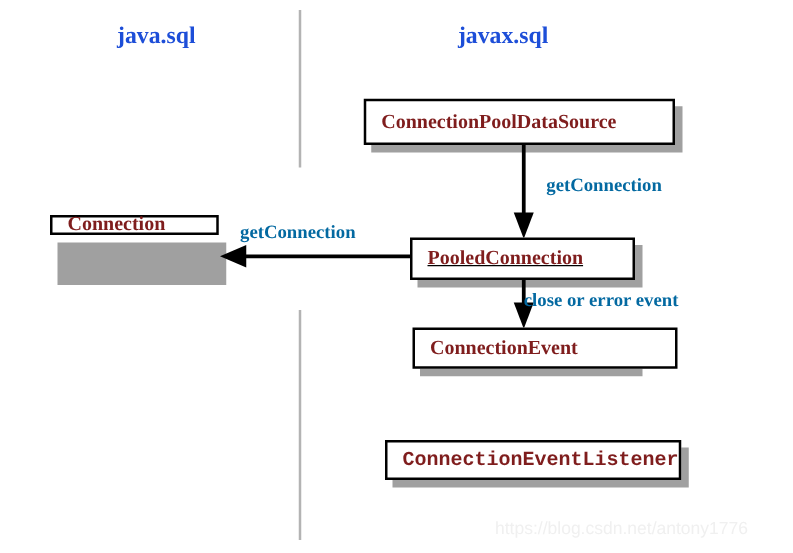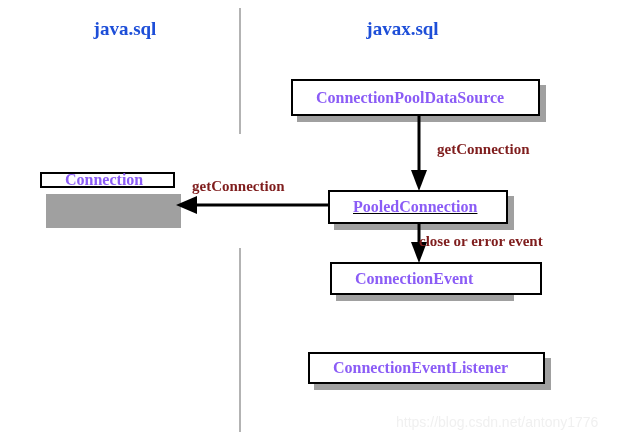--- a/index.html
+++ b/index.html
@@ -44,51 +44,51 @@
     box-sizing: border-box;
     background: #ffffff;
     border: 2px solid #000000;
     display: flex;
     align-items: center;
     z-index: 5;
   }
   .node .label {
     font-weight: bold;
     font-size: 16px;
-    color: #8b5cf6;
+    color: #7f1d1d;
     white-space: nowrap;
-    padding-left: 23px;
+    padding-left: 12px;
   }
   .shadow {
     position: absolute;
     background: #a0a0a0;
     z-index: 2;
   }
 
   
   #node-cpds       { left: 291px; top: 79px;  width: 249px; height: 37px; }
   #shadow-cpds     { left: 297px; top: 85px;  width: 249px; height: 37px; }
   
   #node-connection   { left: 40px;  top: 172px; width: 135px; height: 16px; }
   #shadow-connection { left: 46px;  top: 194px; width: 135px; height: 34px; }
   
   #node-pooled     { left: 328px; top: 190px; width: 180px; height: 34px; text-decoration: underline; }
   #shadow-pooled   { left: 334px; top: 196px; width: 180px; height: 34px; }
   
   #node-event      { left: 330px; top: 262px; width: 212px; height: 33px; }
   #shadow-event    { left: 336px; top: 268px; width: 178px; height: 33px; }
   
-  #node-listener   { left: 308px; top: 352px; width: 237px; height: 32px; }
+  #node-listener   { left: 308px; top: 352px; width: 237px; height: 32px; font-family: Liberation Mono, monospace; }
   #shadow-listener { left: 314px; top: 358px; width: 237px; height: 32px; }
 
   .edge-label {
     position: absolute;
     font-weight: bold;
     font-size: 15px;
-    color: #7f1d1d;
+    color: #0369a1;
     white-space: nowrap;
     z-index: 6;
     text-align: right;
   }
   #lbl-getconn-v { left: 437px; top: 141px; }
   #lbl-getconn-h { left: 192px; top: 178px; }
   #lbl-close     { left: 419px; top: 233px; }
 
   #watermark {
     position: absolute;

